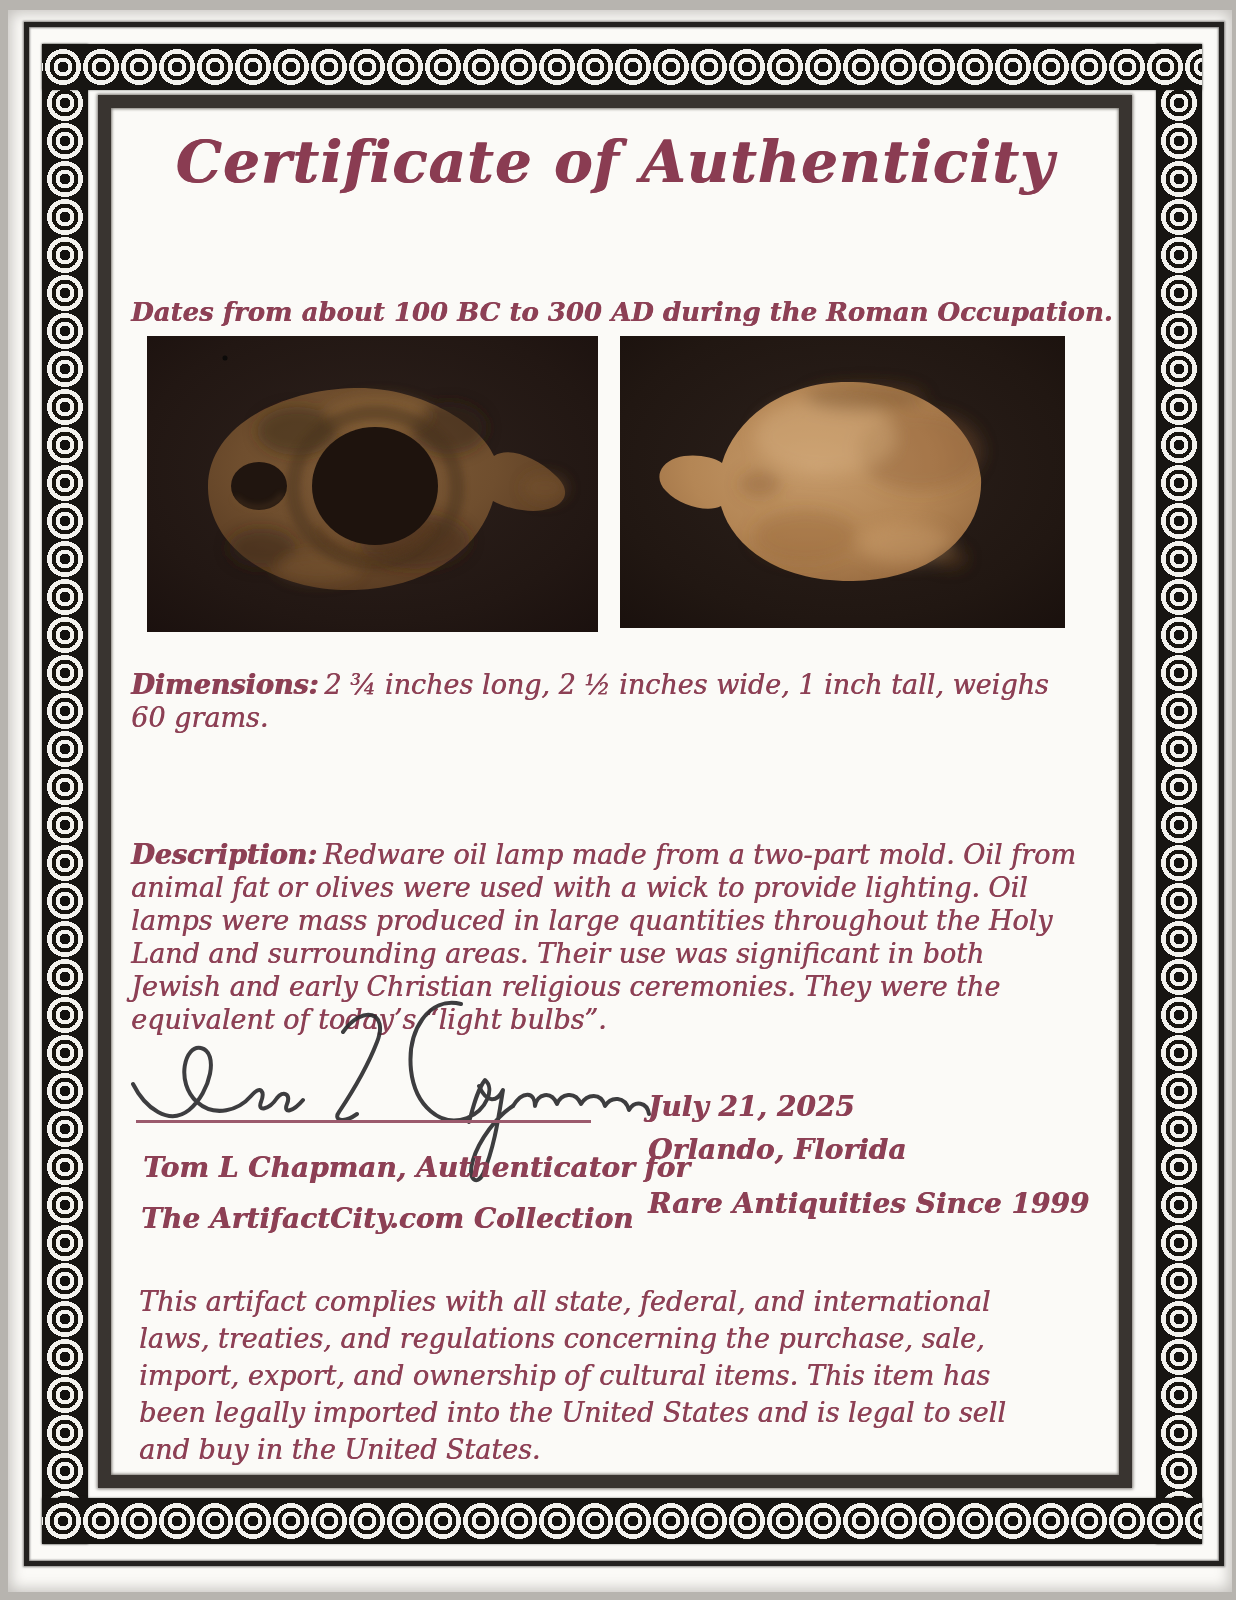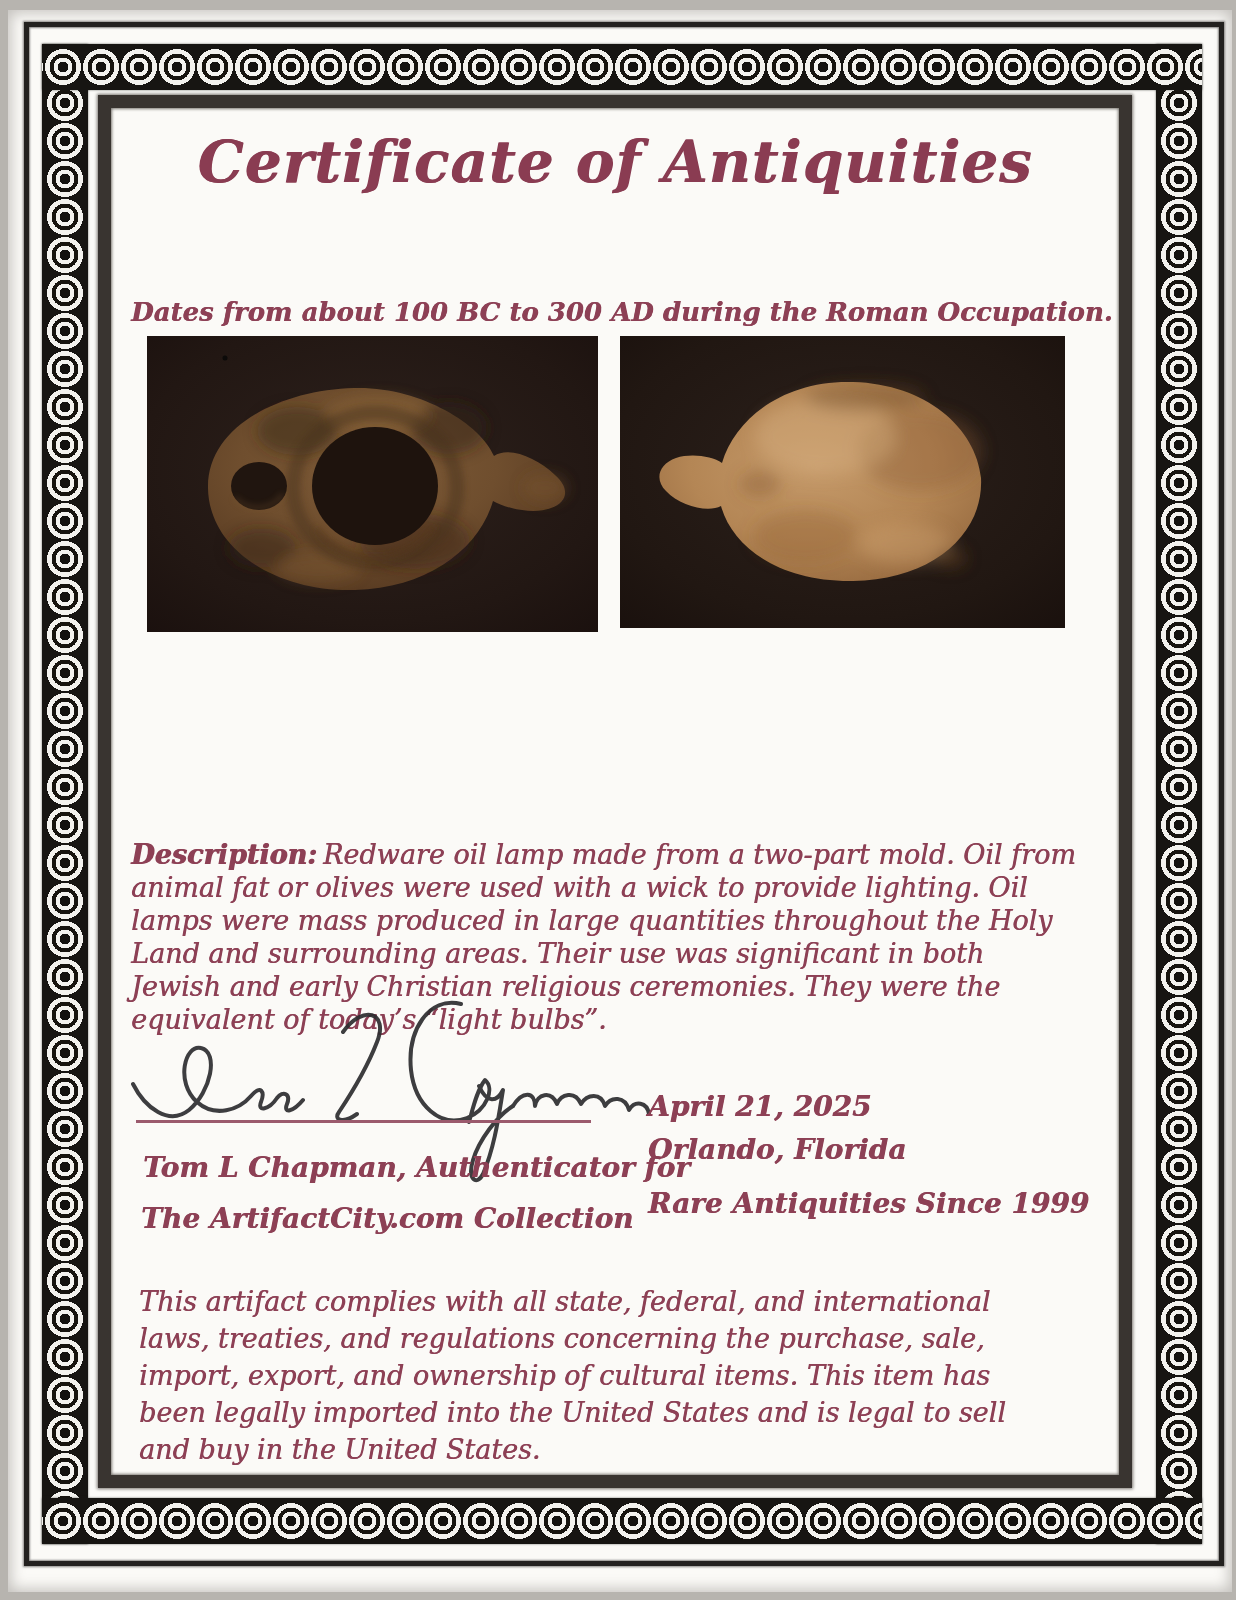--- a/index.html
+++ b/index.html
@@ -74,21 +74,21 @@
 
   <div class="outer-line"></div>
   <div class="orn orn-left"></div>
   <div class="orn orn-right"></div>
   <div class="orn orn-top"></div>
   <div class="orn orn-bottom"></div>
   <div class="inner-frame"></div>
 
   <div class="content">
 
-    <h1 class="title">Certificate of Antiquities</h1>
+    <h1 class="title">Certificate of Authenticity</h1>
 
     <div class="intro" style="top:189px">Dates from about 100 BC to 300 AD during the Roman Occupation.</div>
 
     <div class="photo" style="left:36px">
       <svg width="451" height="296" viewBox="0 0 451 296">
         <defs>
           <radialGradient id="pbg1" cx="50%" cy="45%" r="80%">
             <stop offset="0" stop-color="#2d211c"></stop>
               <stop offset="0.65" stop-color="#221713"></stop>
               <stop offset="1" stop-color="#190f0d"></stop>
@@ -151,39 +151,42 @@
           <ellipse cx="185" cy="200" rx="52" ry="26" fill="#8a5c33" opacity="0.3"></ellipse>
           <ellipse cx="205" cy="100" rx="70" ry="38" fill="#d9b183" opacity="0.4"></ellipse>
           <ellipse cx="285" cy="208" rx="46" ry="20" fill="#d3a976" opacity="0.35"></ellipse>
           <ellipse cx="330" cy="222" rx="16" ry="9" fill="#6b4526" opacity="0.5"></ellipse>
           <ellipse cx="140" cy="148" rx="20" ry="13" fill="#7c5129" opacity="0.35"></ellipse>
           <ellipse cx="245" cy="62" rx="60" ry="14" fill="#6e4a28" opacity="0.4"></ellipse>
         </g>
       </svg>
     </div>
 
+    <p class="para" style="top:560px;width:950px">
+      <span class="lbl">Dimensions:</span><span>2 ¾ inches long, 2 ½ inches wide, 1 inch tall, weighs 60 grams.</span>
+    </p>
 
 
     <p class="para" style="top:730px;width:950px">
       <span class="lbl">Description:</span><span>Redware oil lamp made from a two-part mold. Oil from animal fat or olives were used with a wick to provide lighting. Oil lamps were mass produced in large quantities throughout the Holy Land and surrounding areas. Their use was significant in both Jewish and early Christian religious ceremonies. They were the equivalent of today’s “light bulbs”.</span>
     </p>
 
     <svg class="sig-svg" width="560" height="205" viewBox="0 0 560 205">
       <g fill="none" stroke="#2d2d30" stroke-width="4" stroke-linecap="round" stroke-linejoin="round" opacity="0.92">
         <path d="M 10 98 C 22 122 46 140 66 124 C 88 106 96 66 78 62 C 62 58 52 96 74 116 C 92 132 116 124 128 110 C 138 98 142 106 138 116 C 134 126 146 124 154 112 C 160 104 168 108 164 118 C 160 128 170 126 180 114"></path>
         <path d="M 220 46 C 240 18 266 26 254 56 C 244 82 228 108 216 126 C 210 134 220 138 234 128"></path>
         <path d="M 338 18 C 306 10 284 44 288 84 C 292 120 318 142 344 132 C 364 124 372 102 362 94 C 354 104 350 122 346 136"></path>
         <path d="M 356 100 C 364 118 374 116 380 104 C 376 128 372 160 360 188 C 354 200 344 194 350 174 C 356 154 374 130 390 120"></path>
         <path d="M 390 120 C 400 104 412 106 412 120 C 414 108 428 104 434 118 C 438 108 452 104 458 118 C 464 108 478 106 482 120 C 488 110 502 110 506 124 C 512 114 524 116 526 128"></path>
       </g>
     </svg>
     <div class="sig-line"></div>
 
     <div class="sig-text" style="left:32px;top:1043px">Tom L Chapman, Authenticator for</div>
     <div class="sig-text" style="left:30px;top:1094px">The ArtifactCity.com Collection</div>
-    <div class="sig-text" style="left:537px;top:982px">April 21, 2025</div>
+    <div class="sig-text" style="left:537px;top:982px">July 21, 2025</div>
     <div class="sig-text" style="left:537px;top:1025px">Orlando, Florida</div>
     <div class="sig-text" style="left:537px;top:1079px">Rare Antiquities Since 1999</div>
 
     <p class="para legal" style="top:1175px;left:28px;width:920px">This artifact complies with all state, federal, and international laws, treaties, and regulations concerning the purchase, sale, import, export, and ownership of cultural items. This item has been legally imported into the United States and is legal to sell and buy in the United States.</p>
 
   </div>
 </div>
 
 </body></html>

